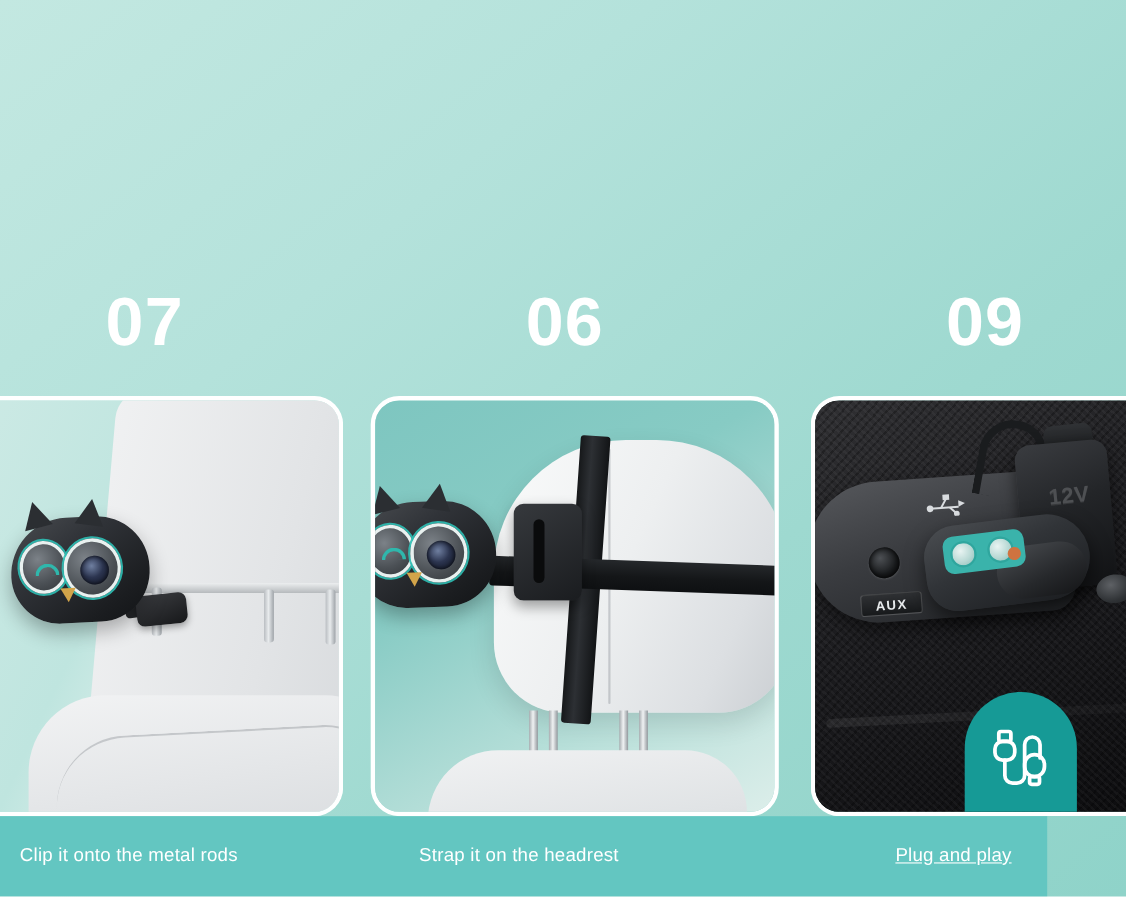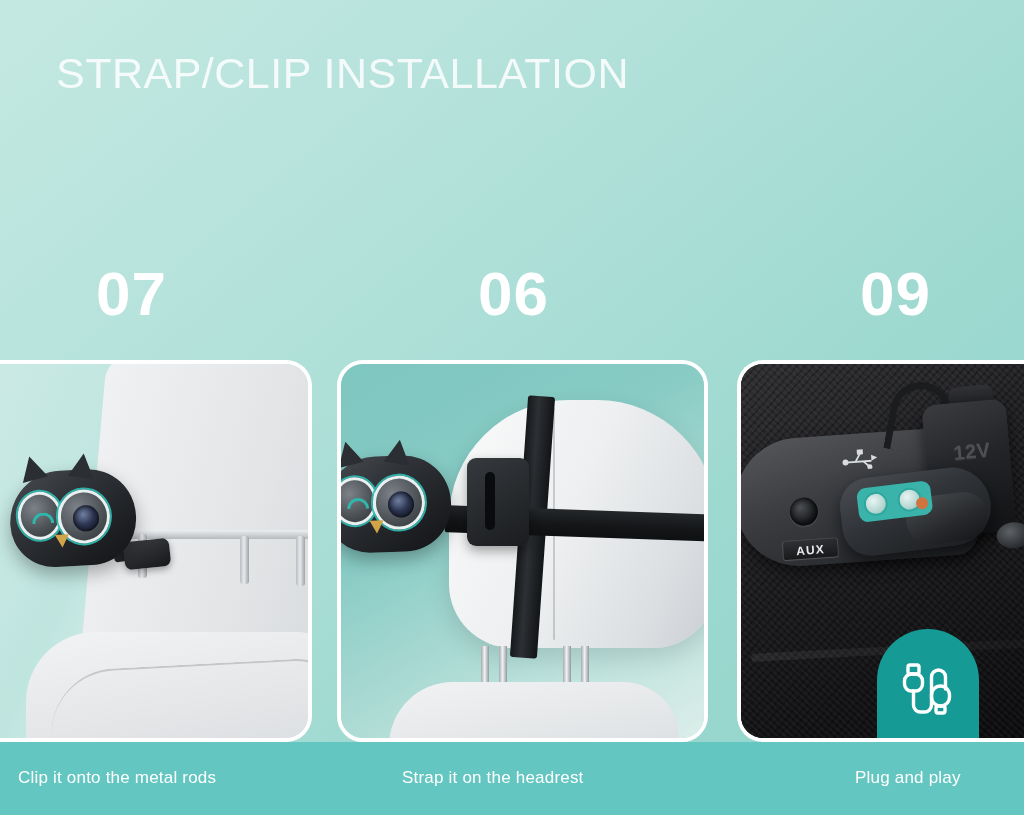--- a/index.html
+++ b/index.html
@@ -266,37 +266,36 @@
     position:absolute; left:136px; top:265px; width:102px; height:120px;
     background:#169a96; border-radius:51px 51px 0 0;
   }
   .badge-icon {
     position:absolute; left:0; right:0; top:26px; margin:auto;
     width:66px; height:66px;
   }
 
   
   .caption-bar {
-    position:absolute; left:0; bottom:0; width:1024px; height:73px;
+    position:absolute; left:0; bottom:0; width:952px; height:73px;
     background:#63c6c1;
     padding-left:28px;
   }
   .caption {
     position:absolute; top:26px; color:#ffffff; font-size:17px;
     font-weight:400; letter-spacing:.2px; white-space:nowrap;
   }
   #cap-1 { left:18px; }
-  #cap-2 { left:402px; }
-  #cap-3 { left:855px; }
+  #cap-2 { left:381px; }
+  #cap-3 { left:814px;text-decoration:underline; }
 </style>
 </head>
 <body>
 
 <div class="header">
-  <div class="title-light">STRAP/CLIP INSTALLATION</div>
 </div>
 
 <div class="step-num" id="num-01">07</div>
 <div class="step-num" id="num-02">06</div>
 <div class="step-num" id="num-03">09</div>
 
 <div class="panel" id="panel-1">
   <div class="panel-inner bg-mint">
     <div class="seat-back"></div>
     <div class="rod rod-h"></div>

